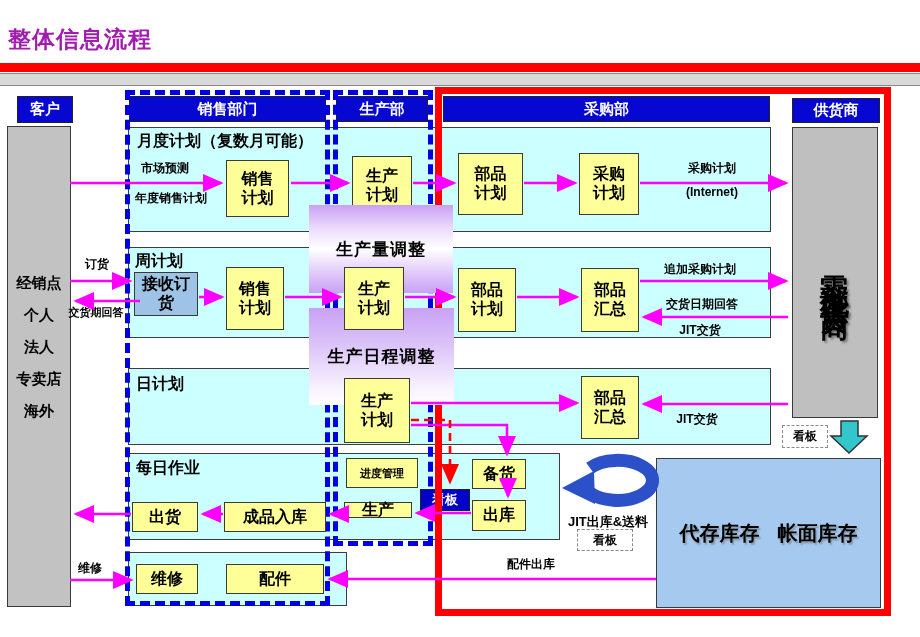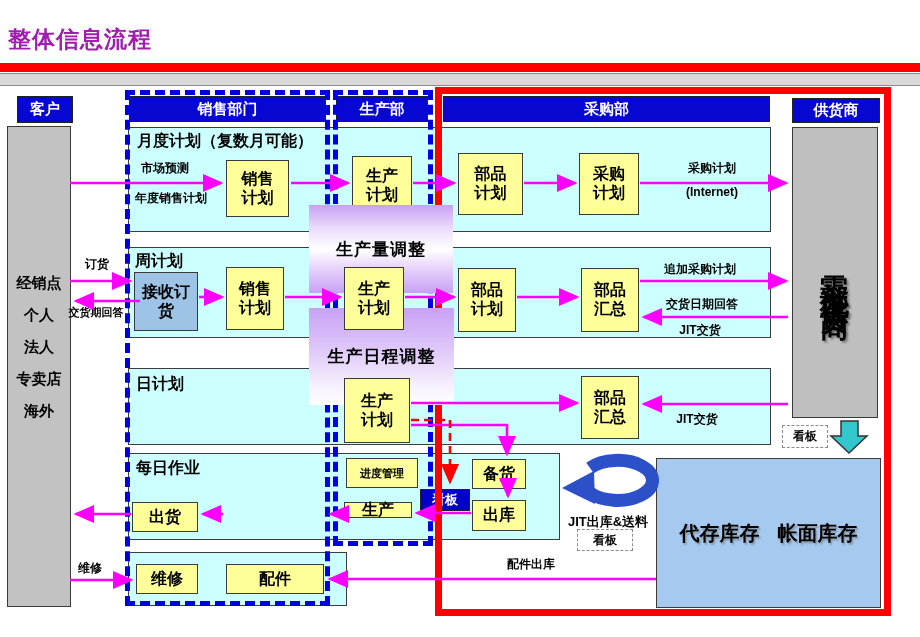--- a/index.html
+++ b/index.html
@@ -94,21 +94,21 @@
   <div class="abs ybox" style="left:352px;top:156px;width:60px;height:60px;">
       <span class="wrap2">生产计划</span>
     </div>
   <div class="abs ybox" style="left:458px;top:153px;width:65px;height:62px;">
       <span class="wrap2">部品计划</span>
     </div>
   <div class="abs ybox" style="left:579px;top:153px;width:60px;height:62px;">
       <span class="wrap2">采购计划</span>
     </div>
 
-  <div class="abs bbox" style="left:134px;top:272px;width:64px;height:59px;">
+  <div class="abs bbox" style="left:134px;top:272px;width:64px;height:44px;">
       <span class="wrap2">接收订货</span>
     </div>
   <div class="abs ybox" style="left:226px;top:267px;width:58px;height:63px;">
       <span class="wrap2">销售计划</span>
     </div>
   <div class="abs ybox" style="left:344px;top:267px;width:60px;height:63px;">
       <span class="wrap2">生产计划</span>
     </div>
   <div class="abs ybox" style="left:458px;top:268px;width:58px;height:64px;">
       <span class="wrap2">部品计划</span>
@@ -119,20 +119,21 @@
 
   <div class="abs ybox" style="left:344px;top:378px;width:66px;height:65px;">
       <span class="wrap2">生产计划</span>
     </div>
   <div class="abs ybox" style="left:581px;top:376px;width:58px;height:63px;">
       <span class="wrap2">部品汇总</span>
     </div>
 
   <div class="abs ybox" style="left:346px;top:458px;width:72px;height:30px;font-size:11px;">进度管理</div>
   <div class="abs ybox" style="left:132px;top:502px;width:66px;height:30px;">出货</div>
+  <div class="abs ybox" style="left:224px;top:502px;width:102px;height:30px;">成品入库</div>
   <div class="abs ybox" style="left:344px;top:502px;width:68px;height:16px;">生产</div>
   <div class="abs kanban-blue" style="left:420px;top:489px;width:50px;height:22px;">看板</div>
   <div class="abs ybox" style="left:472px;top:459px;width:54px;height:30px;">备货</div>
   <div class="abs ybox" style="left:472px;top:500px;width:54px;height:31px;">出库</div>
 
   <div class="abs ybox" style="left:136px;top:564px;width:62px;height:30px;">维修</div>
   <div class="abs ybox" style="left:226px;top:564px;width:98px;height:30px;">配件</div>
 
   <div class="abs kanban-dash" style="left:782px;top:425px;width:46px;height:23px;">看板</div>
   <div class="abs kanban-dash" style="left:577px;top:529px;width:56px;height:22px;">看板</div>

